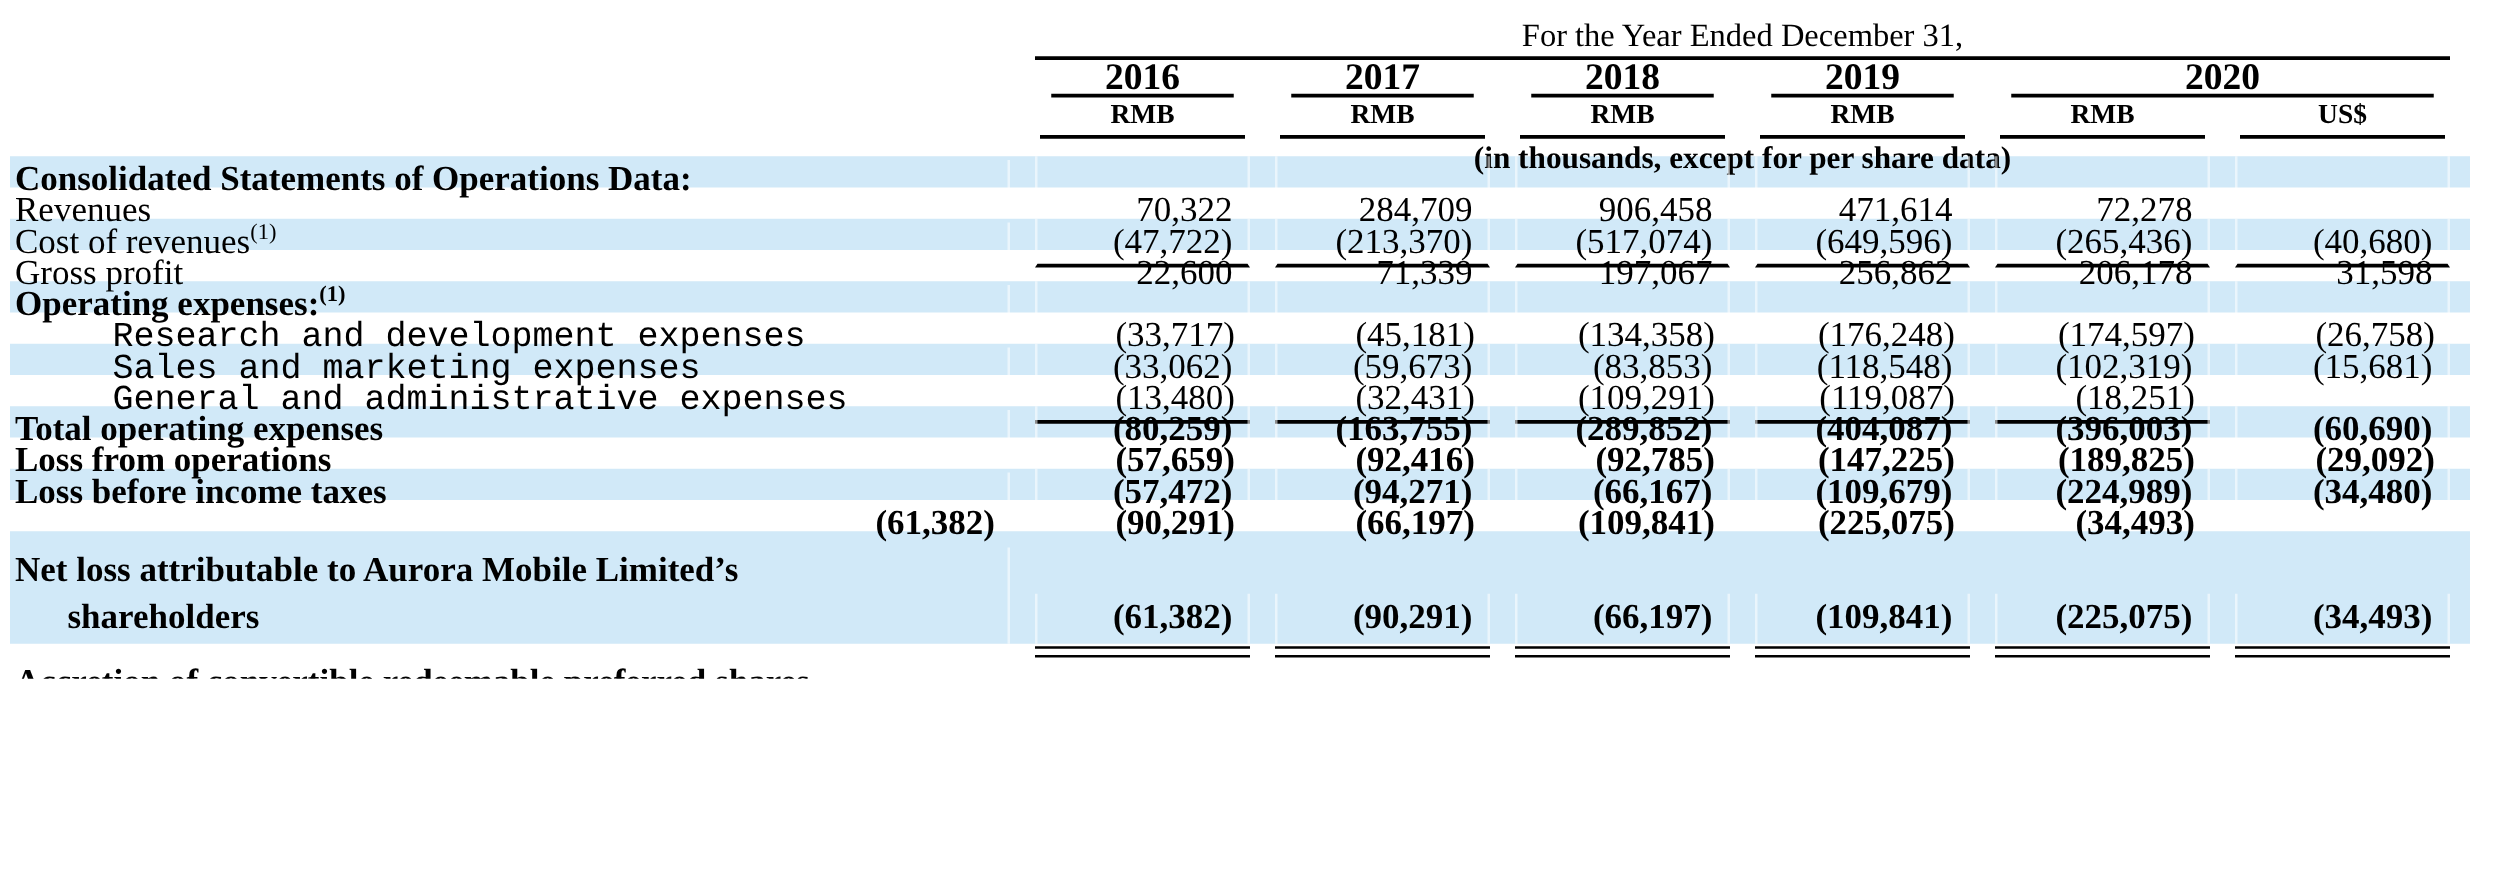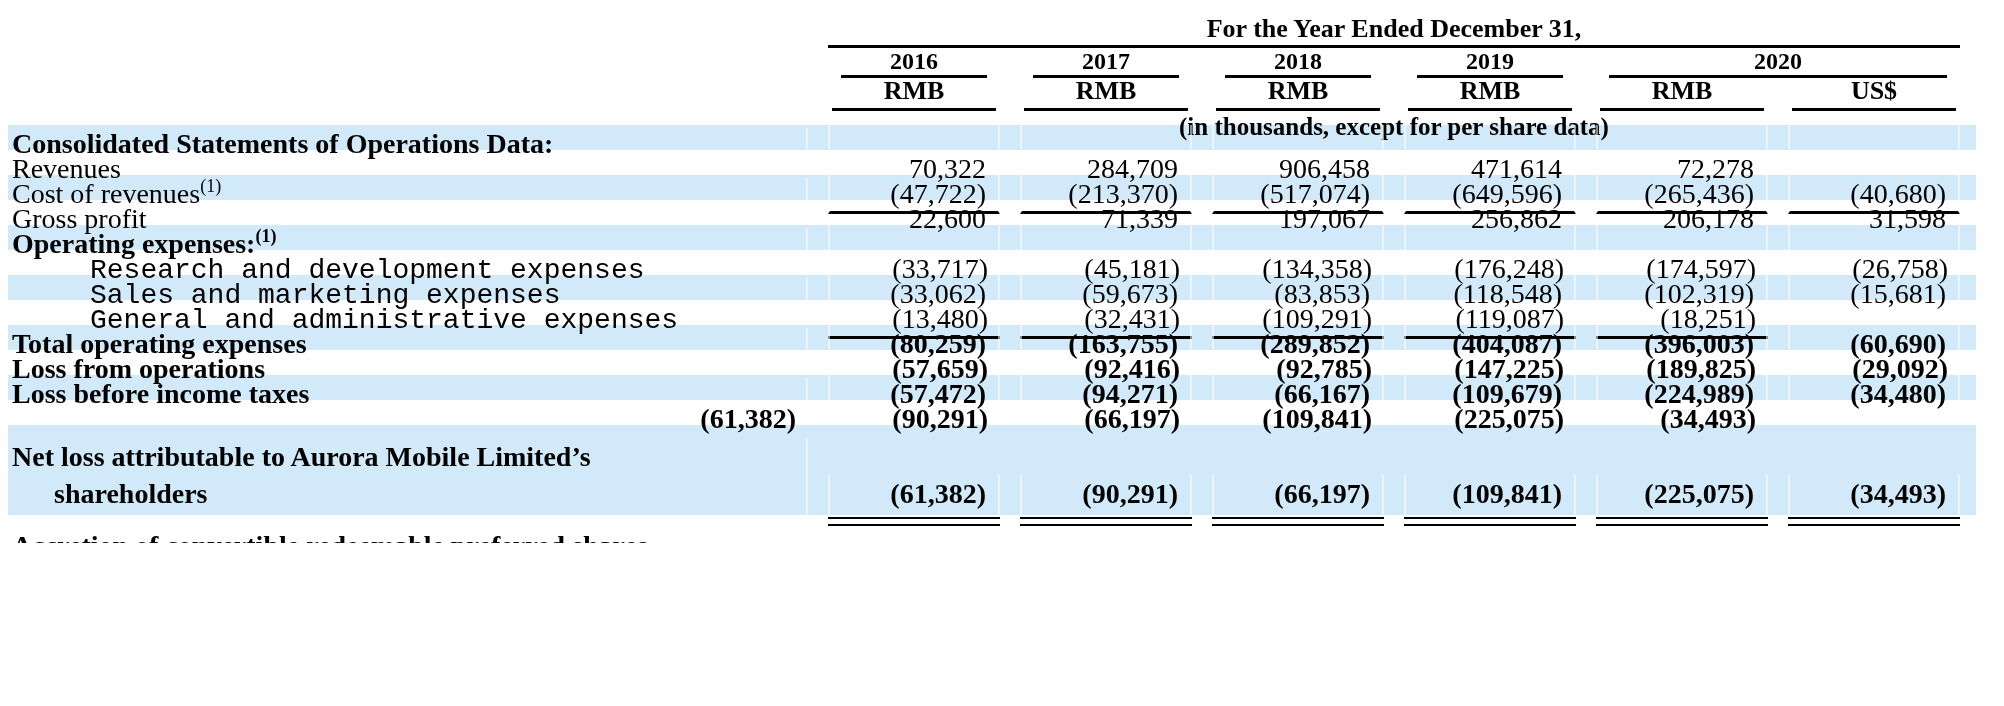--- a/index.html
+++ b/index.html
@@ -10,30 +10,30 @@
   }
   .sheet{margin-left:8px;width:1968px;}
   .grid{
     display:grid;
     grid-template-columns:800px repeat(6,172px);
     column-gap:20px;
     padding-right:16px;
   }
   
   .h1 .span6{
-    grid-column:2/8;text-align:center;font-weight:700;font-size:26px;
+    grid-column:2/8;text-align:center;font-weight:400;font-size:26px;
     padding-top:14px;padding-bottom:1px;border-bottom:3px solid var(--rule);
   }
   .h2 .yr{
-    text-align:center;font-weight:700;font-size:24px;line-height:27px;
+    text-align:center;font-weight:700;font-size:30px;line-height:27px;
     border-bottom:3px solid var(--rule);margin:0 13px;height:30px;box-sizing:border-box;
   }
   .h2 .yr.span2{grid-column:span 2;}
   .h3 .cur{
-    text-align:center;font-weight:700;font-size:26px;line-height:26px;
+    text-align:center;font-weight:700;font-size:22px;line-height:26px;
     padding-bottom:4px;border-bottom:3px solid var(--rule);margin:0 4px;height:33px;box-sizing:border-box;
   }
   .h4 .units{
     grid-column:2/8;text-align:center;font-weight:700;font-size:25px;line-height:32px;height:14px;
   }
   
   .row{height:25px;align-items:center;font-size:28px;}
   .row.bold{font-weight:700;}
   .lab{padding-left:4px;white-space:nowrap;}
   .lab sup{font-size:18px;position:relative;top:-1px;vertical-align:super;line-height:0;}

